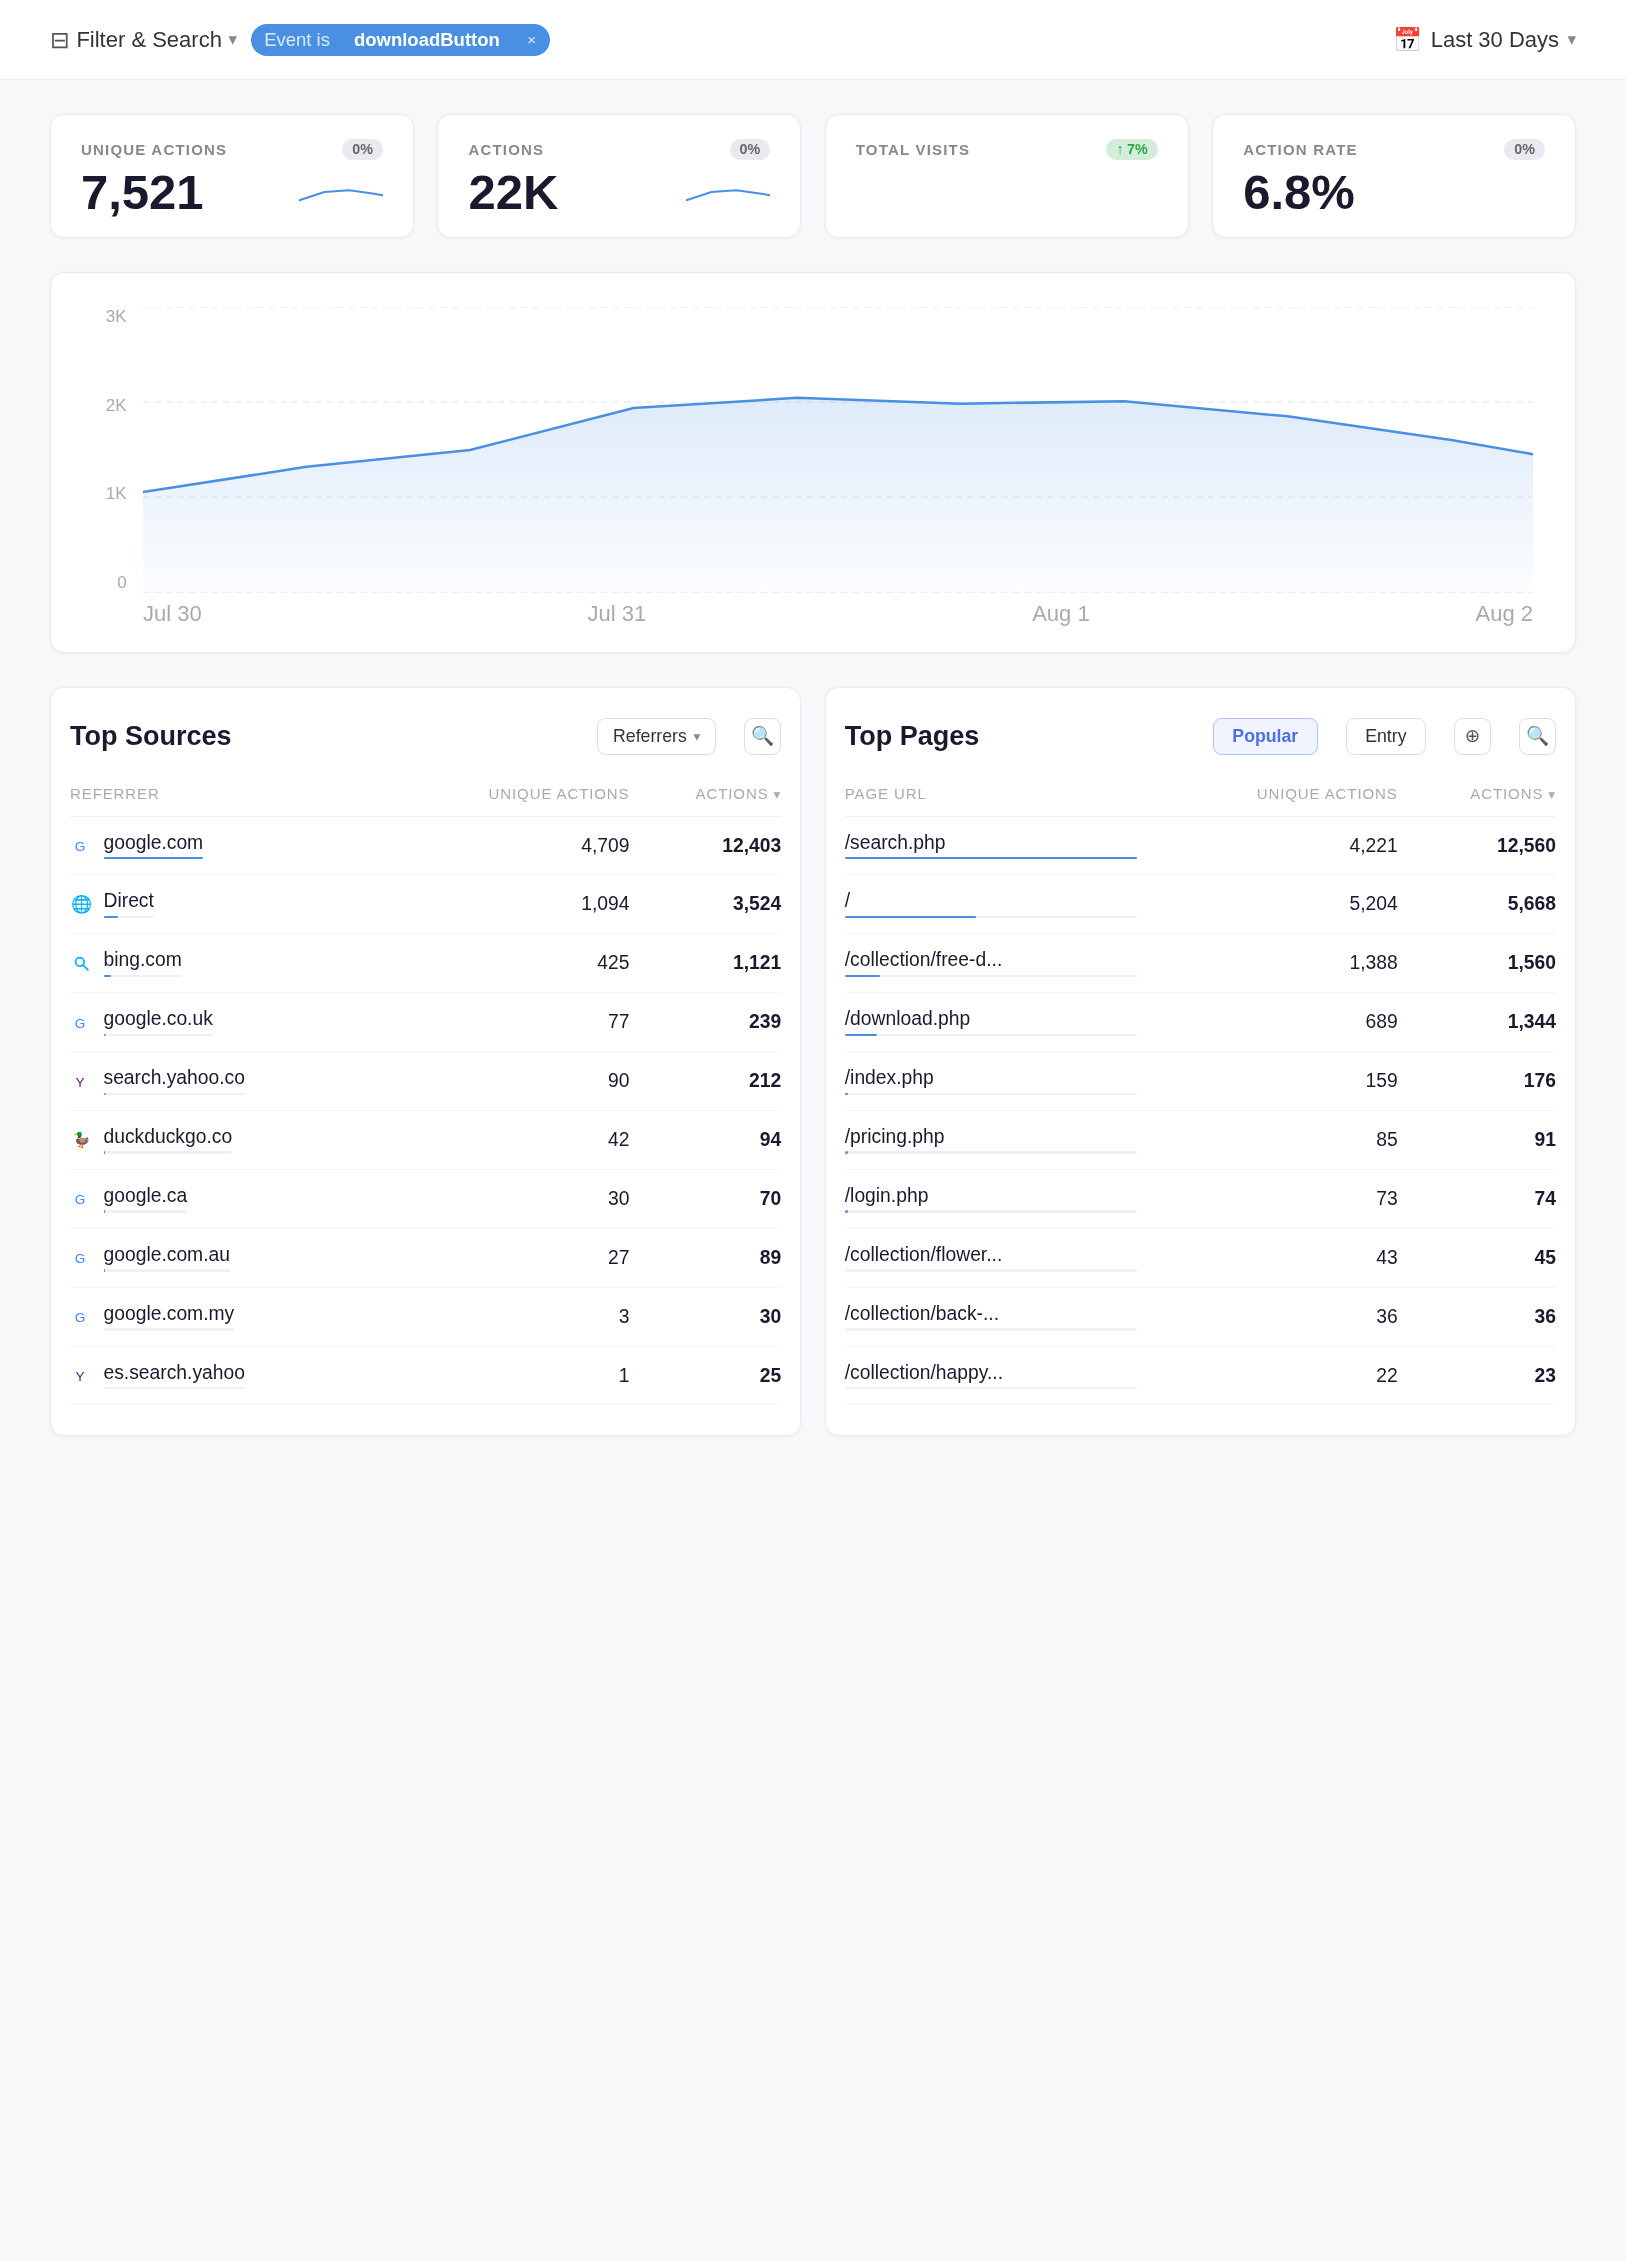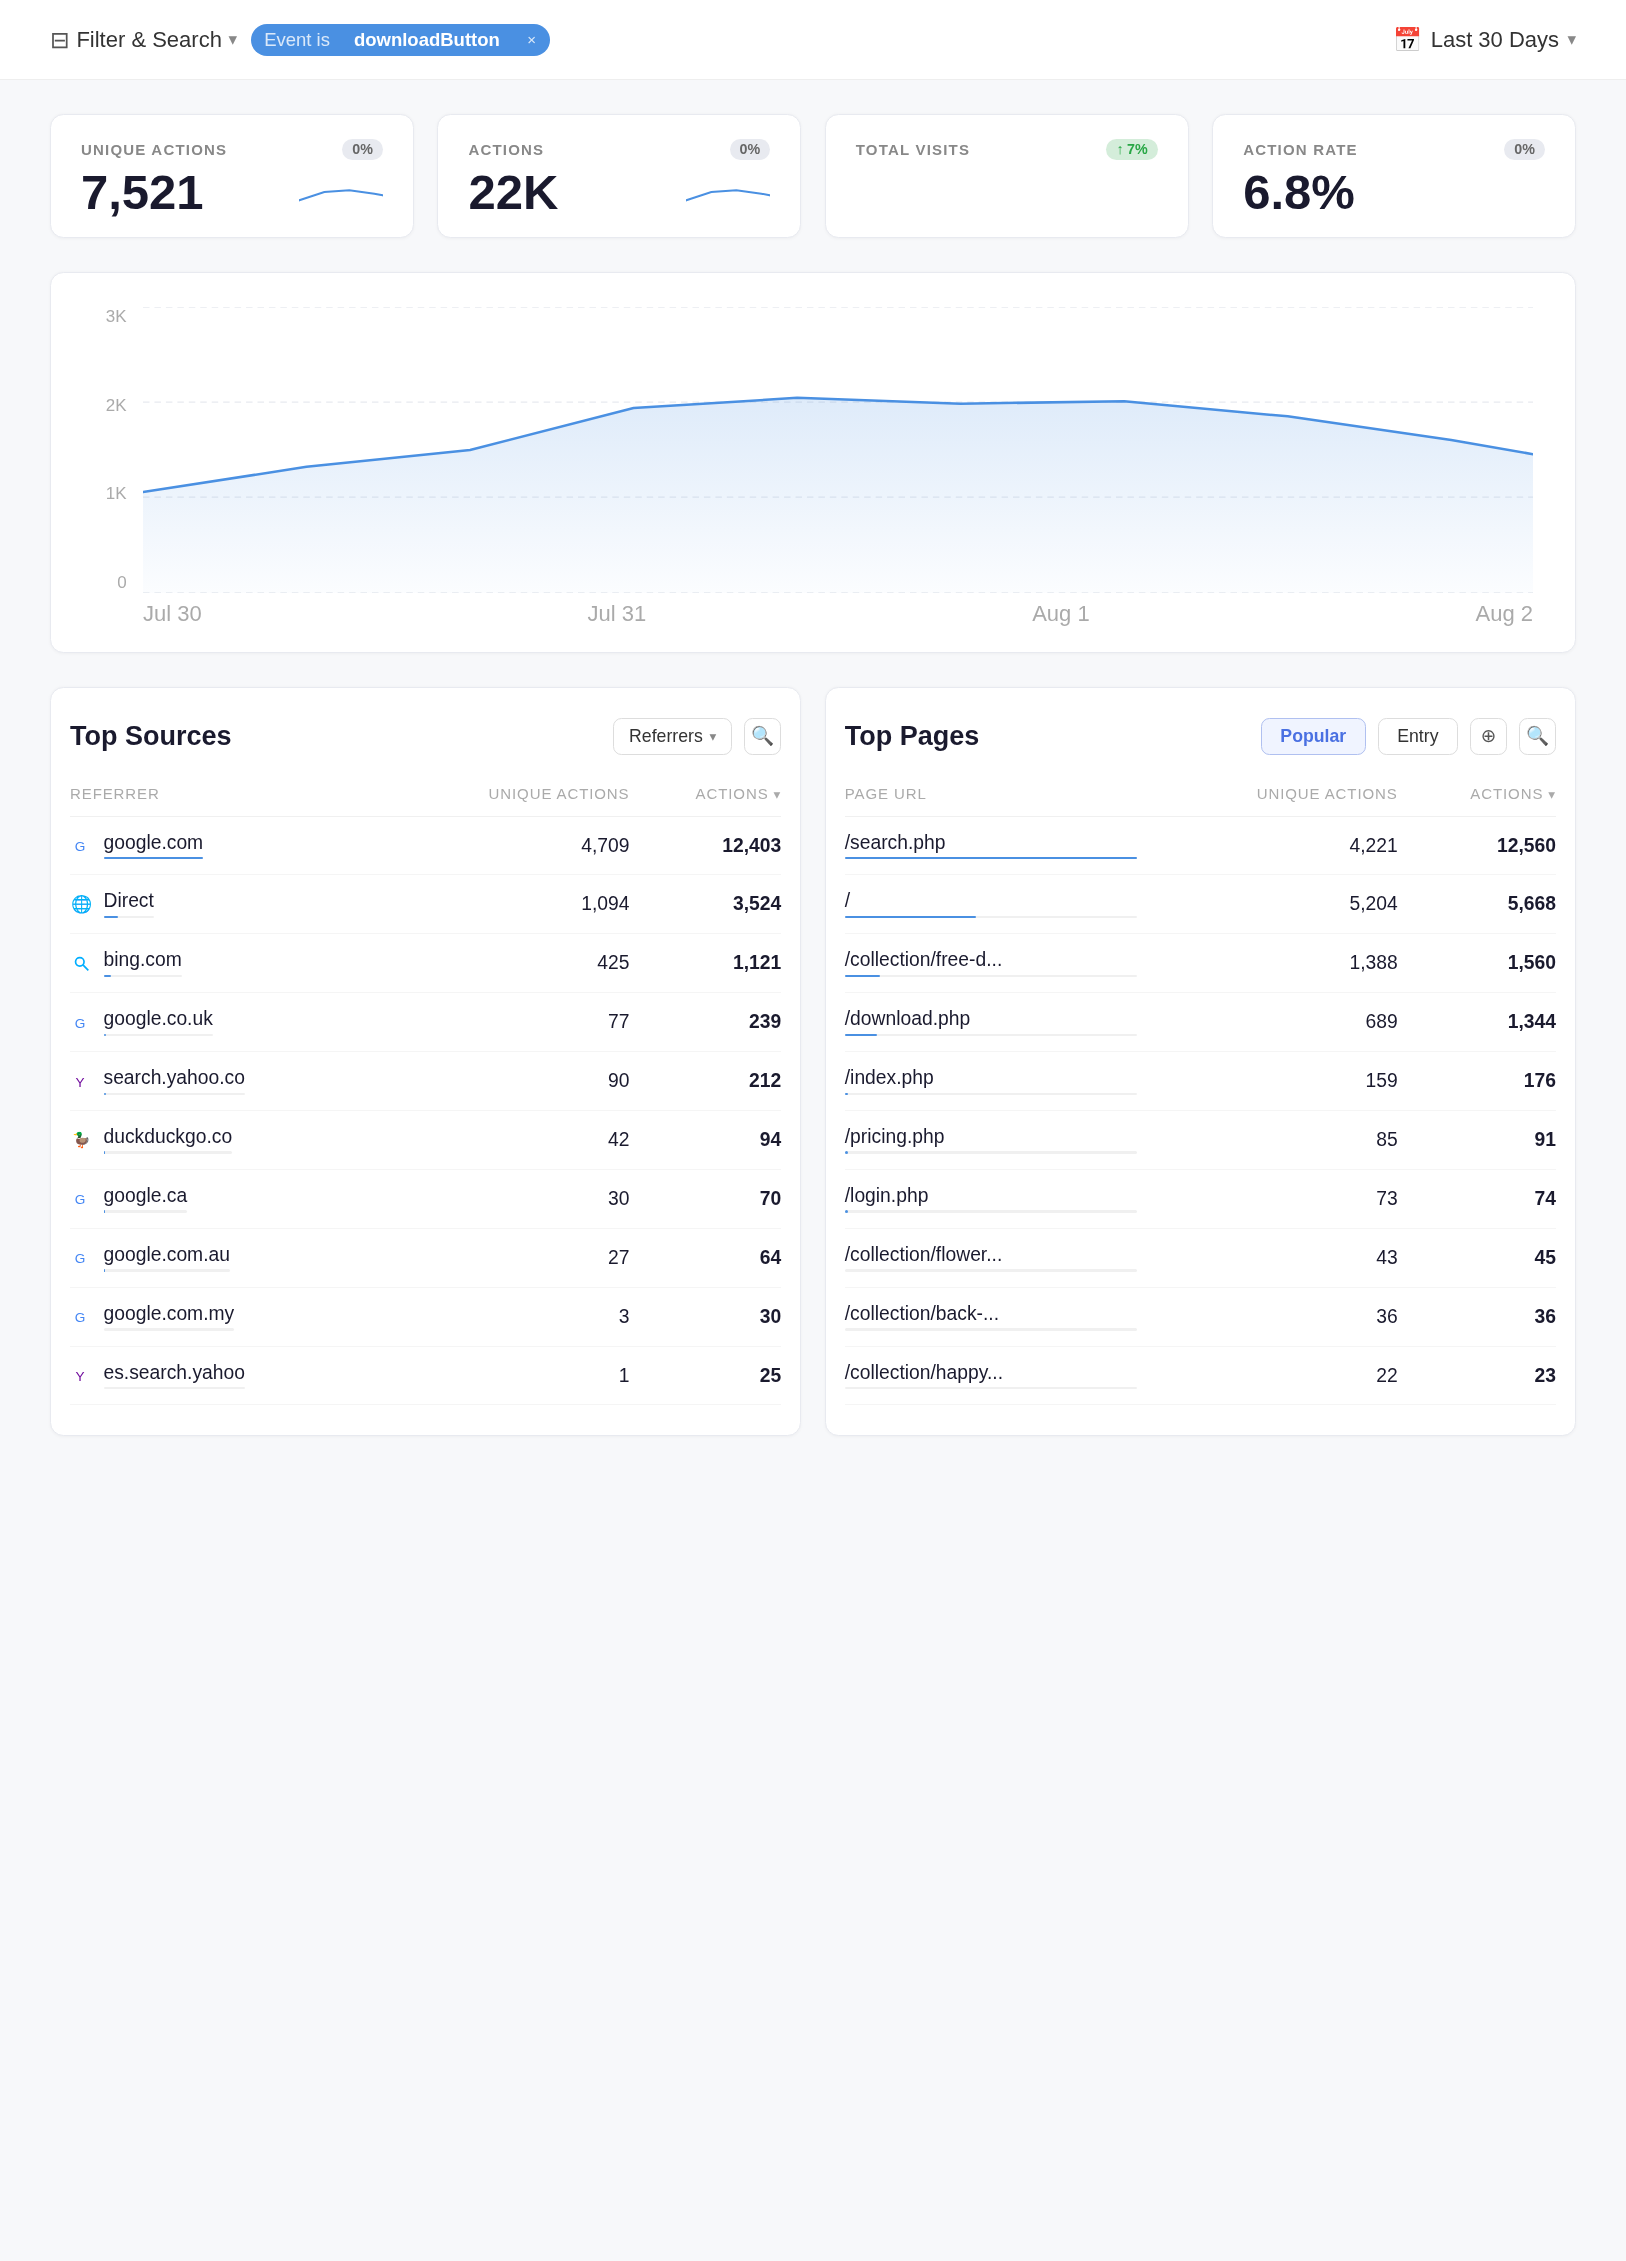--- a/index.html
+++ b/index.html
@@ -211,21 +211,21 @@
       margin-bottom: 23.5px;
     }
     .table-title {
       font-size: 27px;
       font-weight: 700;
       color: #1a1a2e;
     }
     .table-controls {
       display: flex;
       align-items: center;
-      gap: 12px;
+      gap: 28px;
     }
     .dropdown-btn {
       display: flex;
       align-items: center;
       gap: 6.7px;
       border: 1.3px solid #ddd;
       border-radius: 8.4px;
       padding: 6.7px 15px;
       font-size: 17.7px;
       color: #333;
@@ -604,21 +604,21 @@
                 </span>
         <div>
           <div>google.com.au</div>
           <div class="progress-bar-wrap">
                     <div class="progress-bar" style="width:1%"></div>
                   </div>
         </div>
       </div>
     </td>
     <td class="right">27</td>
-    <td class="right actions-col">64</td>
+    <td class="right actions-col">89</td>
   </tr>
           <tr>
     <td>
       <div class="referrer-cell">
         <span class="source-icon">
                   <svg width="17" height="17" viewBox="0 0 20 20" style="font-size:20px">
                     <text x="2" y="16" font-size="16" font-family="Arial" fill="#4285F4">G</text>
                   </svg>
                 </span>
         <div>

